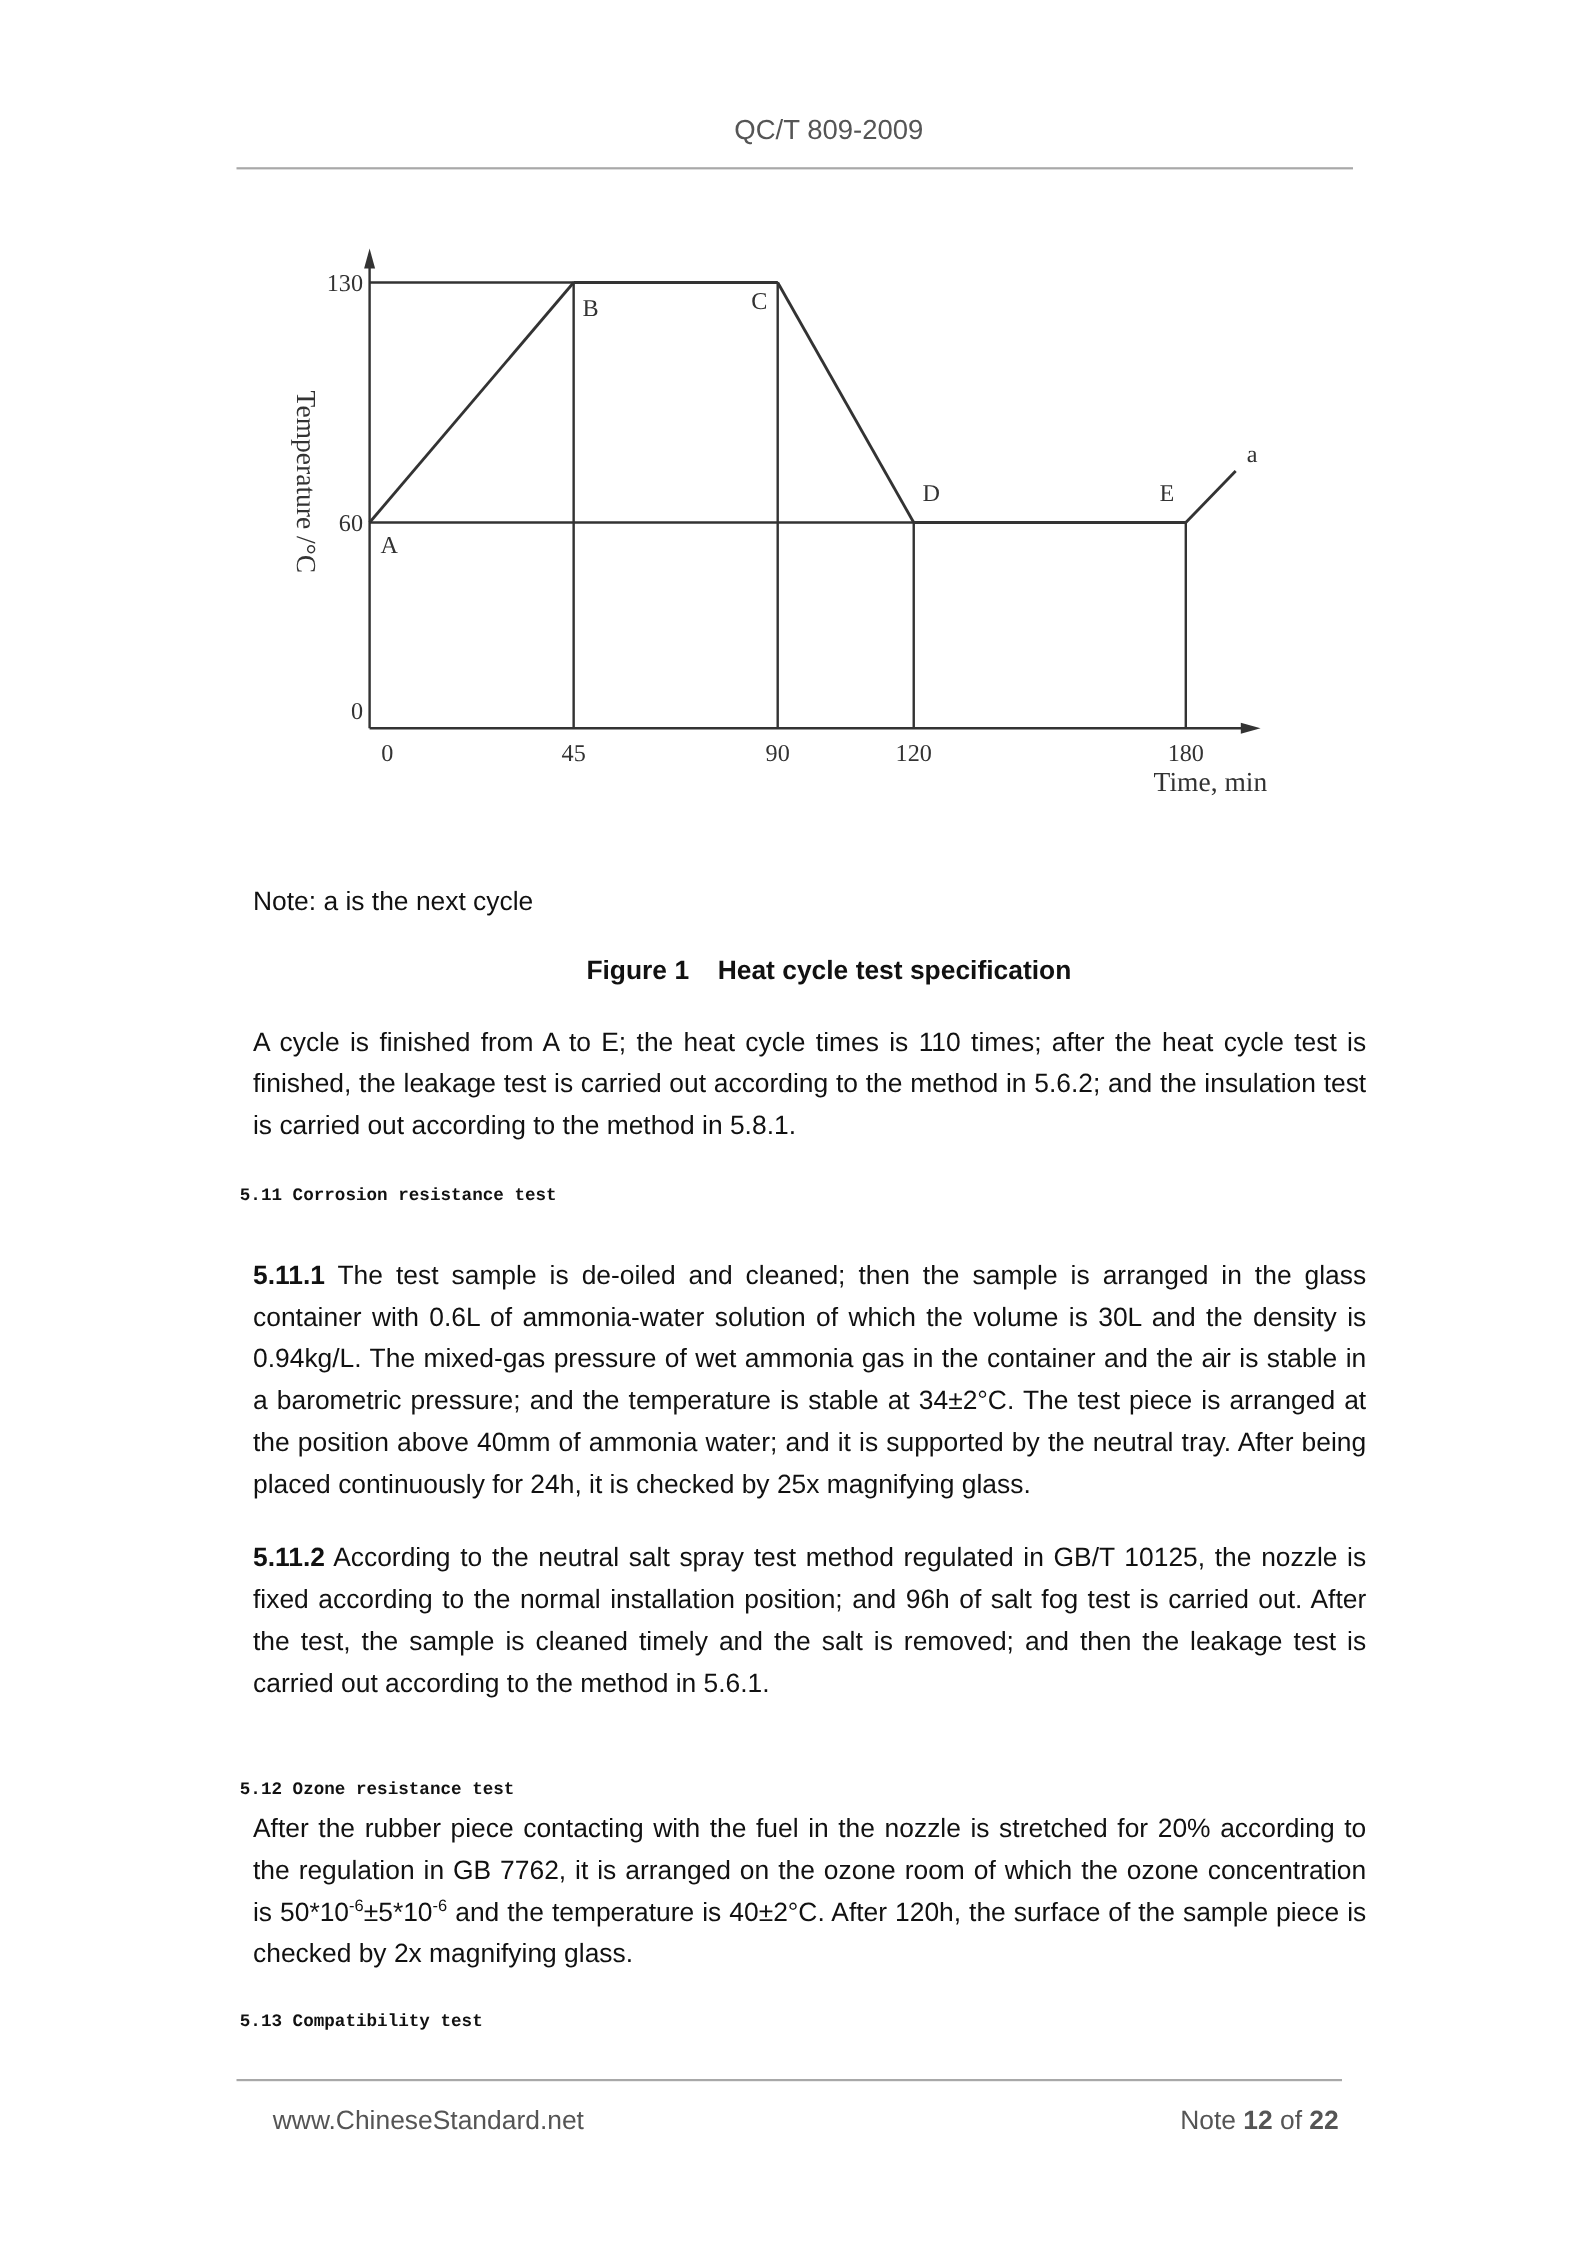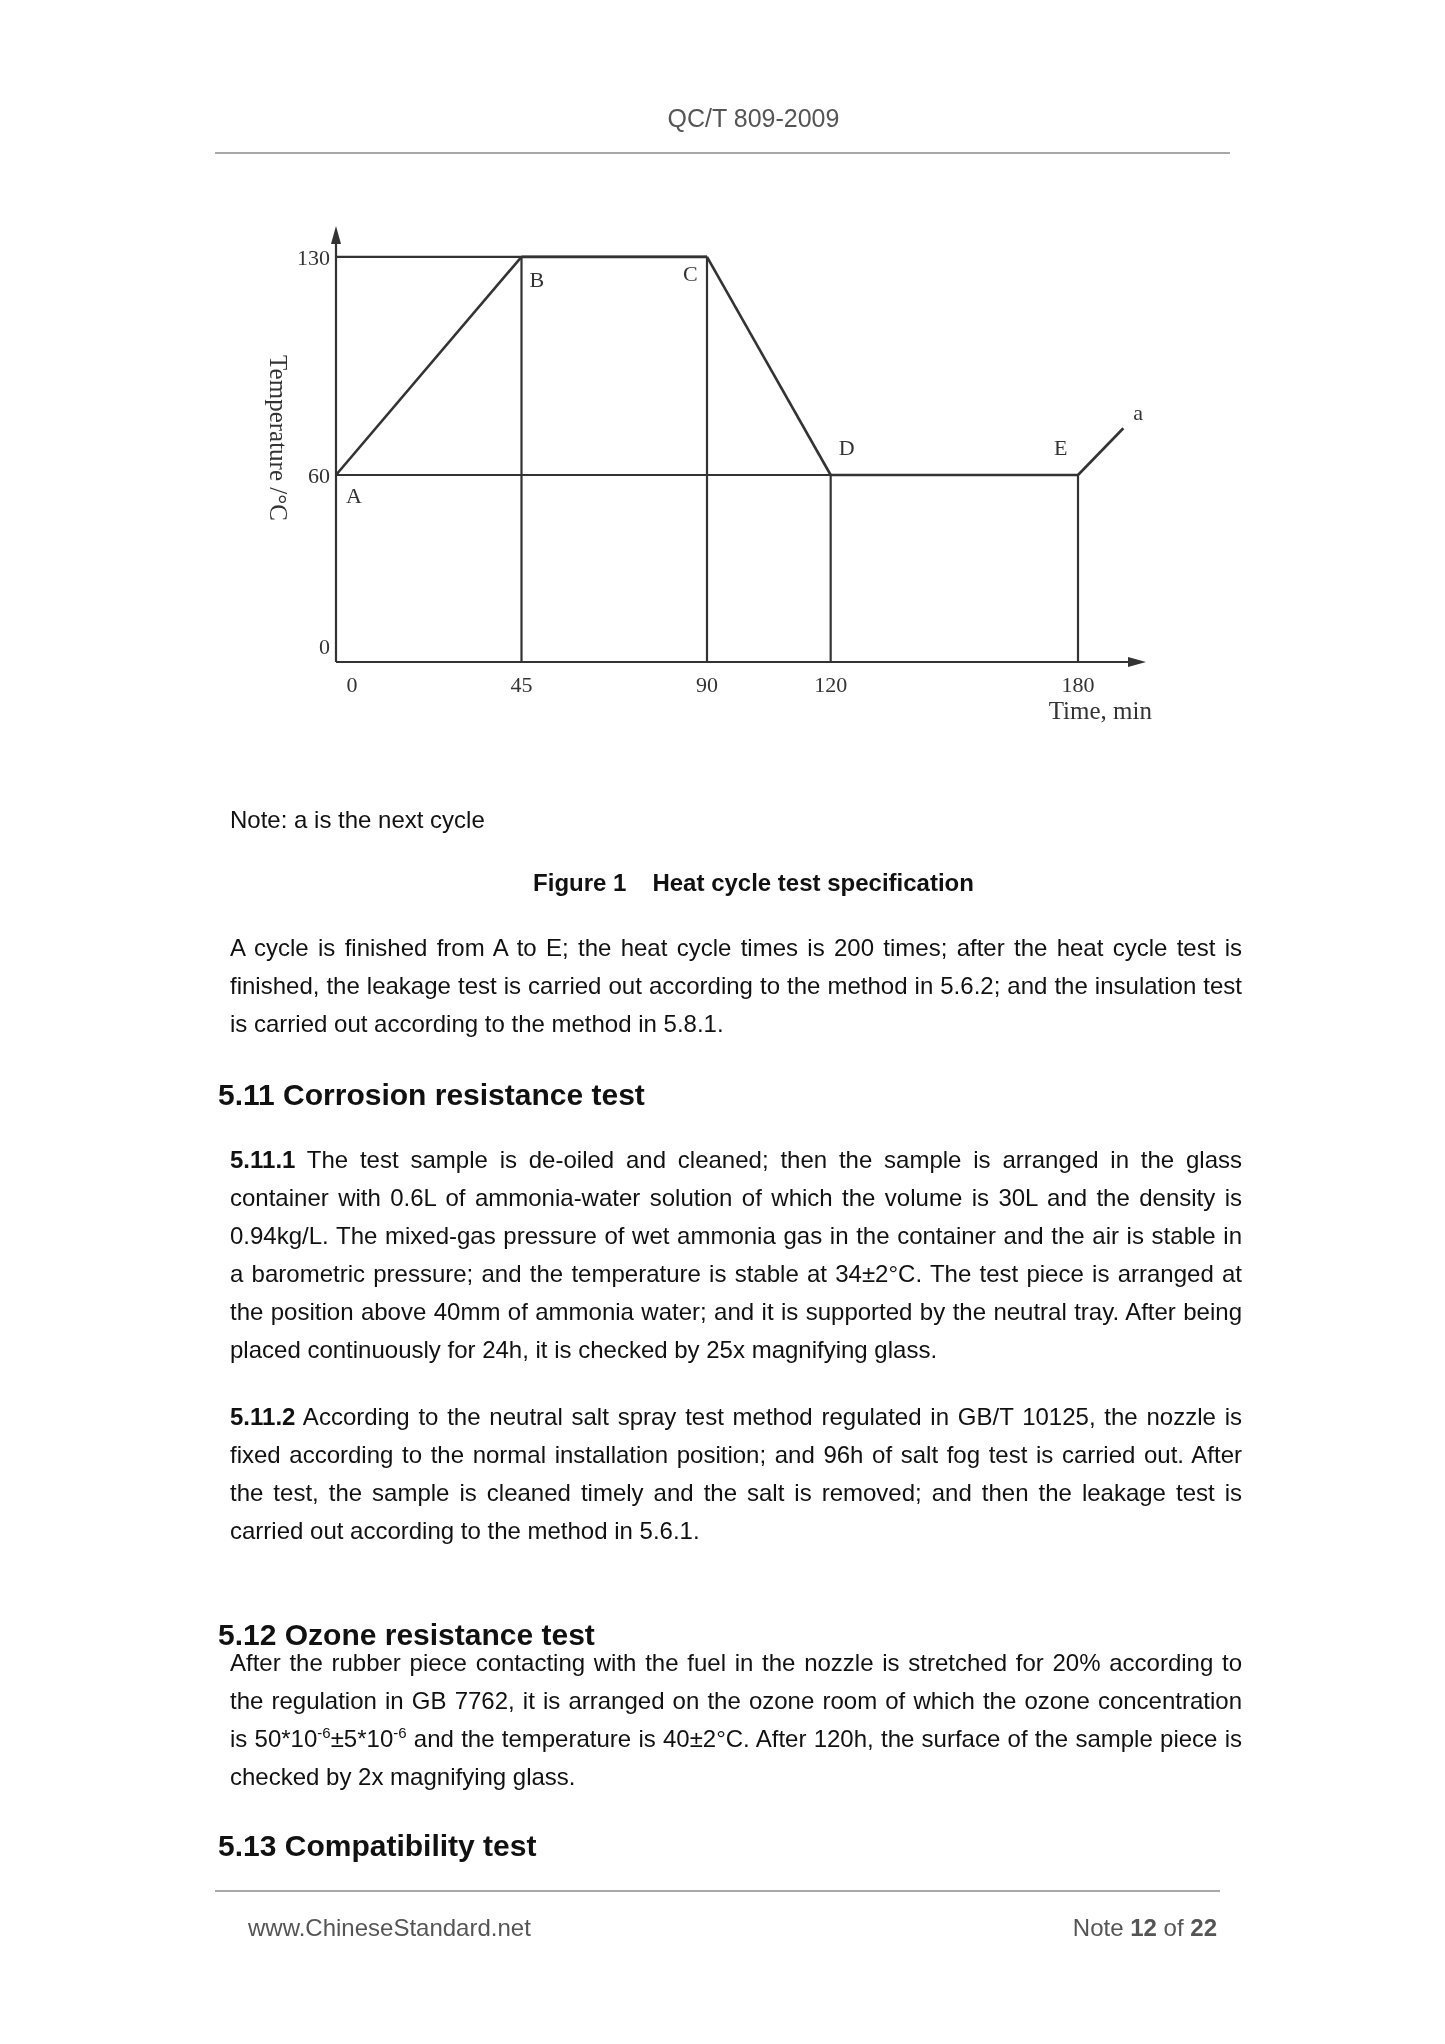--- a/index.html
+++ b/index.html
@@ -9,21 +9,21 @@
   #header-title { left: 0; width: 1445px; top: 104px; text-align: center;
                   font-size: 25px; color: #555; }
   .rule { position: absolute; height: 2px; background: #a8a8a8; }
   #header-rule { left: 215px; width: 1015px; top: 152px; }
   #footer-rule { left: 215px; width: 1005px; top: 1890px; }
   #chart { position: absolute; left: 0; top: 0; width: 1445px; height: 760px; }
   #chart text { font-family: "Liberation Serif", serif; fill: #333; }
   .body-text { position: absolute; left: 218px; width: 1012px; font-size: 24px;
                line-height: 38px; text-align: justify; color: #111; margin-left: 12px; }
   .body-text b { font-weight: bold; }
-  .heading { position: absolute; left: 218px; font-size: 30px; font-weight: bold; color: #111; }
+  .heading { position: absolute; left: 218px; font-size: 16px; font-weight: bold; color: #111; font-family: Liberation Mono, monospace; }
   #note { top: 801px; }
   #fig-caption { left: 0; width: 1445px; text-align: center; top: 869px;
                  font-size: 24px; font-weight: bold; }
   #fig-caption .sp { display: inline-block; width: 26px; }
   #para-cycle { top: 929px; }
   #h-511 { top: 1078px; }
   #para-5111 { top: 1141px; }
   #para-5112 { top: 1398px; }
   #h-512 { top: 1582px; margin-top: 36px; }
   #para-512 { top: 1644px; }
@@ -74,21 +74,21 @@
       <text x="830.6666666666666" y="692" font-size="22" text-anchor="middle">120</text>
       <text x="1078" y="692" font-size="22" text-anchor="middle">180</text>
       <text x="1152" y="719" font-size="25" text-anchor="end">Time, min</text>
       <text x="0" y="0" font-size="25" text-anchor="middle" transform="translate(270,438) rotate(90)">Temperature /°C</text>
     </g>
 </svg>
 
 <div id="note" class="body-text">Note: a is the next cycle</div>
 <div id="fig-caption" class="abs"><span>Figure 1</span><span class="sp"></span><span>Heat cycle test specification</span></div>
 
-<div id="para-cycle" class="body-text">A cycle is finished from A to E; the heat cycle times is 200 times; after the heat cycle test is finished, the leakage test is carried out according to the method in 5.6.2; and the insulation test is carried out according to the method in 5.8.1.</div>
+<div id="para-cycle" class="body-text">A cycle is finished from A to E; the heat cycle times is 110 times; after the heat cycle test is finished, the leakage test is carried out according to the method in 5.6.2; and the insulation test is carried out according to the method in 5.8.1.</div>
 
 <div id="h-511" class="heading">5.11 Corrosion resistance test</div>
 
 <div id="para-5111" class="body-text"><b>5.11.1</b><span> The test sample is de-oiled and cleaned; then the sample is arranged in the glass container with 0.6L of ammonia-water solution of which the volume is 30L and the density is 0.94kg/L. The mixed-gas pressure of wet ammonia gas in the container and the air is stable in a barometric pressure; and the temperature is stable at 34±2°C. The test piece is arranged at the position above 40mm of ammonia water; and it is supported by the neutral tray. After being placed continuously for 24h, it is checked by 25x magnifying glass.</span></div>
 
 <div id="para-5112" class="body-text"><b>5.11.2</b><span> According to the neutral salt spray test method regulated in GB/T 10125, the nozzle is fixed according to the normal installation position; and 96h of salt fog test is carried out. After the test, the sample is cleaned timely and the salt is removed; and then the leakage test is carried out according to the method in 5.6.1.</span></div>
 
 <div id="h-512" class="heading">5.12 Ozone resistance test</div>
 
 <div id="para-512" class="body-text"><span>After the rubber piece contacting with the fuel in the nozzle is stretched for 20% according to the regulation in GB 7762, it is arranged on the ozone room of which the ozone concentration is 50*10</span><sup>-6</sup><span>±5*10</span><sup>-6</sup><span> and the temperature is 40±2°C. After 120h, the surface of the sample piece is checked by 2x magnifying glass.</span></div>

